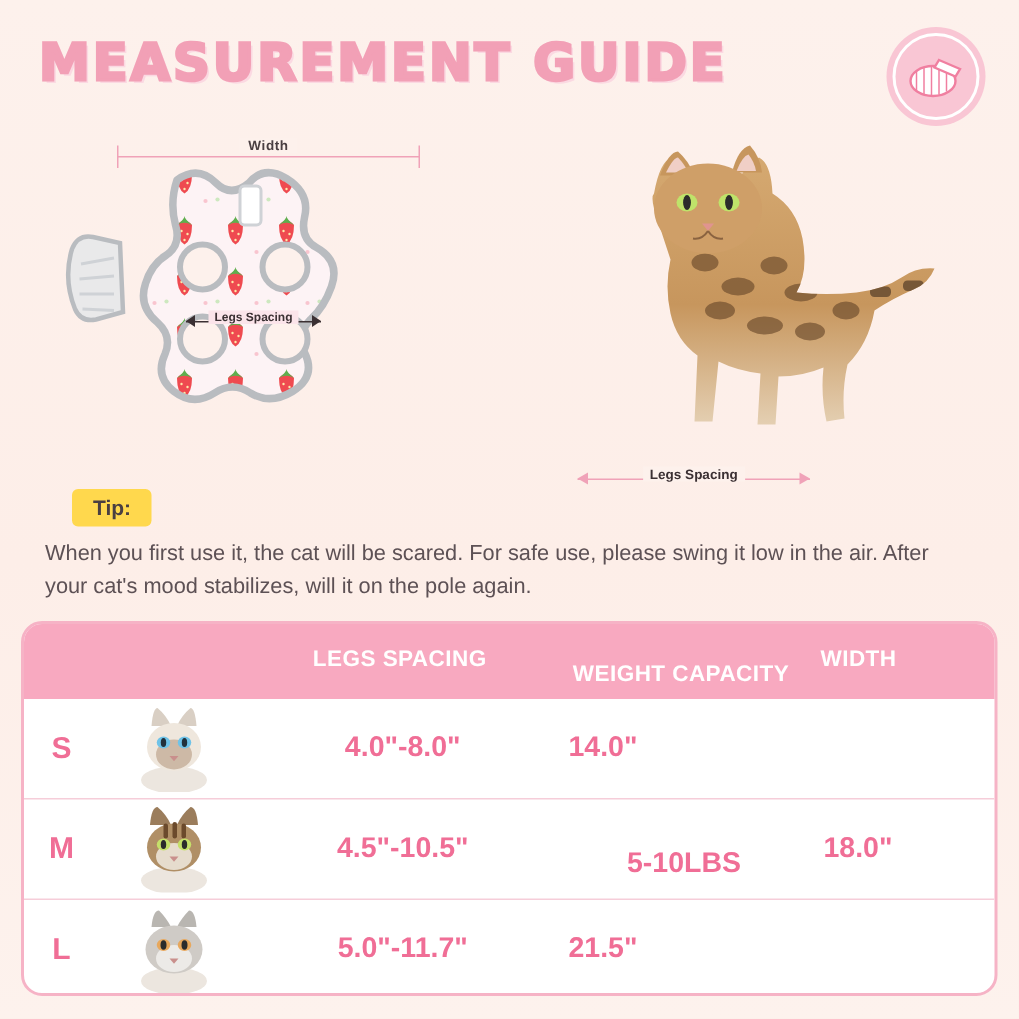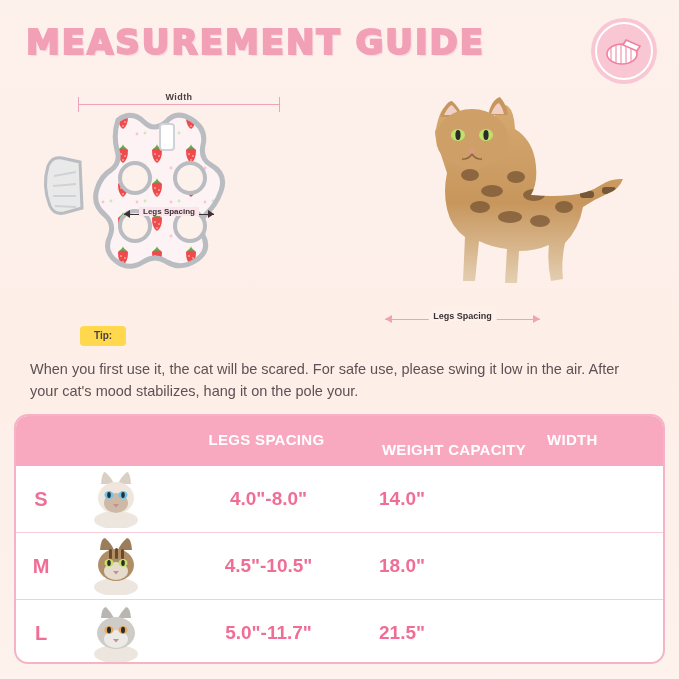--- a/index.html
+++ b/index.html
@@ -187,24 +187,23 @@
   .cat-legs-dim .arrow.r { right: 0; border-left: 7px solid #f0a2b8; }
 
   
   .tip-badge {
     position: absolute;
     left: 48px;
     top: 326px;
     background: #ffd84d;
     color: #4a3f42;
     font-weight: bold;
-    font-size: 10px;
+    font-size: 14px;
     padding: 4px 14px 5px 14px;
     border-radius: 4px;
-    margin-left: 32px;
   }
   .tip-text {
     position: absolute;
     left: 30px;
     top: 358px;
     width: 600px;
     font-size: 14.5px;
     line-height: 1.55;
     color: #5d5155;
   }
@@ -410,21 +409,21 @@
   </div>
 
   <div class="cat-legs-dim">
     <div class="line"></div>
     <div class="arrow l"></div>
     <div class="arrow r"></div>
     <div class="lbl">Legs Spacing</div>
   </div>
 
   <div class="tip-badge">Tip:</div>
-  <div class="tip-text">When you first use it, the cat will be scared. For safe use, please swing it low in the air. After your cat's mood stabilizes, hang it on the pole your.</div>
+  <div class="tip-text">When you first use it, the cat will be scared. For safe use, please swing it low in the air. After your cat's mood stabilizes, will it on the pole again.</div>
 
   <div class="table">
 
     <div class="thead">
       <div class="cell c-size"></div>
       <div class="cell c-photo"></div>
       <div class="cell c-legs">LEGS SPACING</div>
       <div class="cell c-weight">WEIGHT CAPACITY</div>
       <div class="cell c-width">WIDTH</div>
     </div>
@@ -462,20 +461,21 @@
           <rect x="36" y="12" width="3" height="10" rx="1.5" fill="#6b4a2c"></rect>
           <ellipse cx="31" cy="34" rx="12" ry="9" fill="#e6dccd"></ellipse>
           <ellipse cx="24" cy="26" rx="4.5" ry="4" fill="#c5e06a"></ellipse>
           <ellipse cx="38" cy="26" rx="4.5" ry="4" fill="#c5e06a"></ellipse>
           <ellipse cx="24" cy="26" rx="1.8" ry="3" fill="#2b2b2b"></ellipse>
           <ellipse cx="38" cy="26" rx="1.8" ry="3" fill="#2b2b2b"></ellipse>
           <path d="M28 34 l6 0 l-3 3.5 z" fill="#c98f8c"></path>
         </svg>
       </div>
       <div class="cell c-legs nowrap">4.5"-10.5"</div>
+      <div class="cell c-weight nowrap">5-10LBS</div>
       <div class="cell c-width nowrap">18.0"</div>
     </div>
 
     <div class="trow">
       <div class="cell c-size">L</div>
       <div class="cell c-photo">
         <svg class="cat-thumb" viewBox="0 0 62 58">
           <ellipse cx="31" cy="50" rx="22" ry="9" fill="#ece6df"></ellipse>
           <path d="M16 14 q1 -11 5 -11 q5 5 8 11 z" fill="#b9b6b1"></path>
           <path d="M46 14 q-1 -11 -5 -11 q-5 5 -8 11 z" fill="#b9b6b1"></path>

